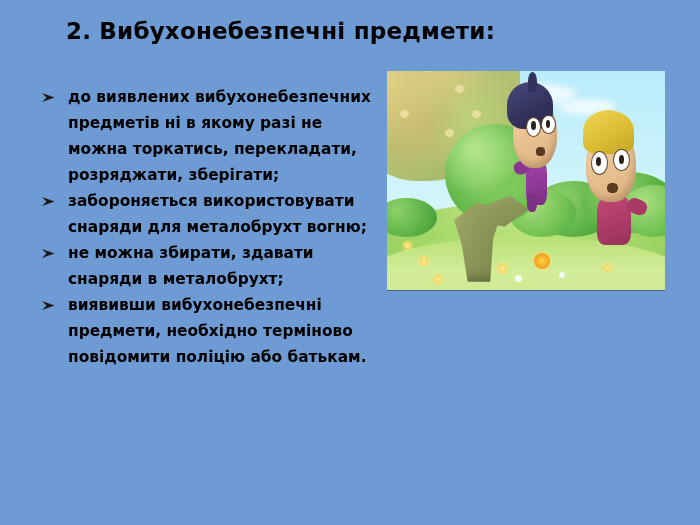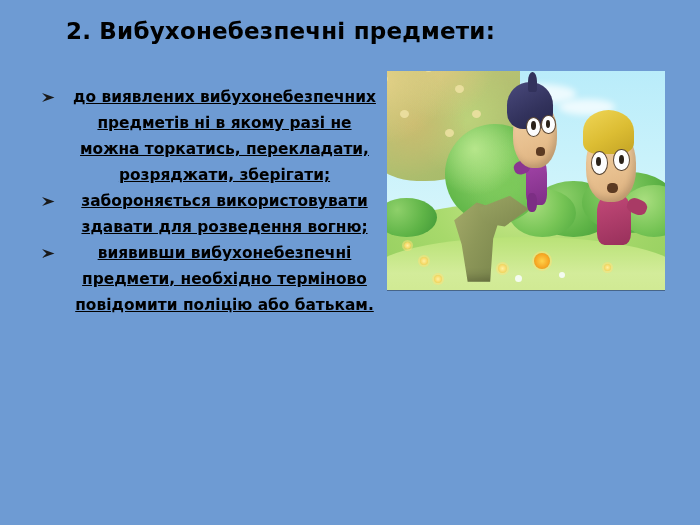--- a/index.html
+++ b/index.html
@@ -48,22 +48,21 @@
   }
   .bullet-item {
     position: relative;
     padding-left: 32px;
     margin: 0 0 0 0;
     font-family: "DejaVu Sans", sans-serif;
     font-size: 15.4px;
     font-weight: bold;
     color: #000000;
     line-height: 26px;
-    text-align: center;
-    text-decoration: underline;
+    text-align: left;
   }
   .bullet-marker {
     position: absolute;
     left: 5px;
     top: 0px;
     width: 20px;
     height: 26px;
     line-height: 26px;
     color: #111111;
     font-size: 15px;
@@ -201,21 +200,29 @@
         </svg>
       </span>
       <span>до виявлених вибухонебезпечних предметів ні в якому разі не можна торкатись, перекладати, розряджати, зберігати;</span>
     </li>
     <li class="bullet-item">
       <span class="bullet-marker">
         <svg width="15" height="11" viewBox="0 0 15 11" aria-hidden="true">
           <path d="M1 1 L13.5 5.4 L1 10 L5.5 5.4 Z" fill="#1a1a1a"></path>
         </svg>
       </span>
-      <span>забороняється використовувати здавати для розведення вогню;</span>
+      <span>забороняється використовувати снаряди для металобрухт вогню;</span>
+    </li>
+    <li class="bullet-item">
+      <span class="bullet-marker">
+        <svg width="15" height="11" viewBox="0 0 15 11" aria-hidden="true">
+          <path d="M1 1 L13.5 5.4 L1 10 L5.5 5.4 Z" fill="#1a1a1a"></path>
+        </svg>
+      </span>
+      <span>не можна збирати, здавати снаряди в металобрухт;</span>
     </li>
     <li class="bullet-item">
       <span class="bullet-marker">
         <svg width="15" height="11" viewBox="0 0 15 11" aria-hidden="true">
           <path d="M1 1 L13.5 5.4 L1 10 L5.5 5.4 Z" fill="#1a1a1a"></path>
         </svg>
       </span>
       <span>виявивши вибухонебезпечні предмети, необхідно терміново повідомити поліцію або батькам.</span>
     </li>
   </ul>

